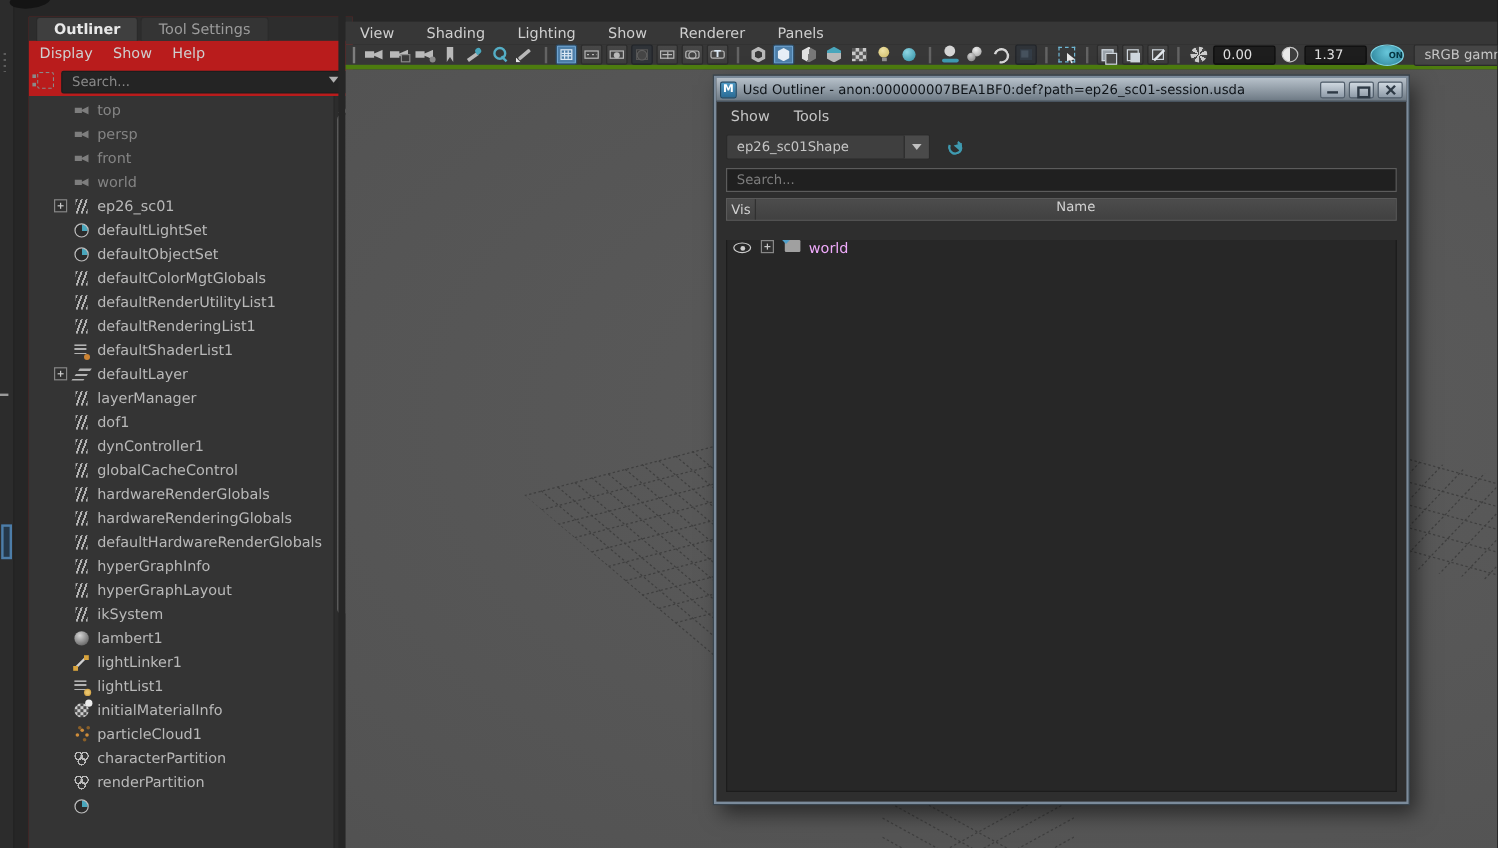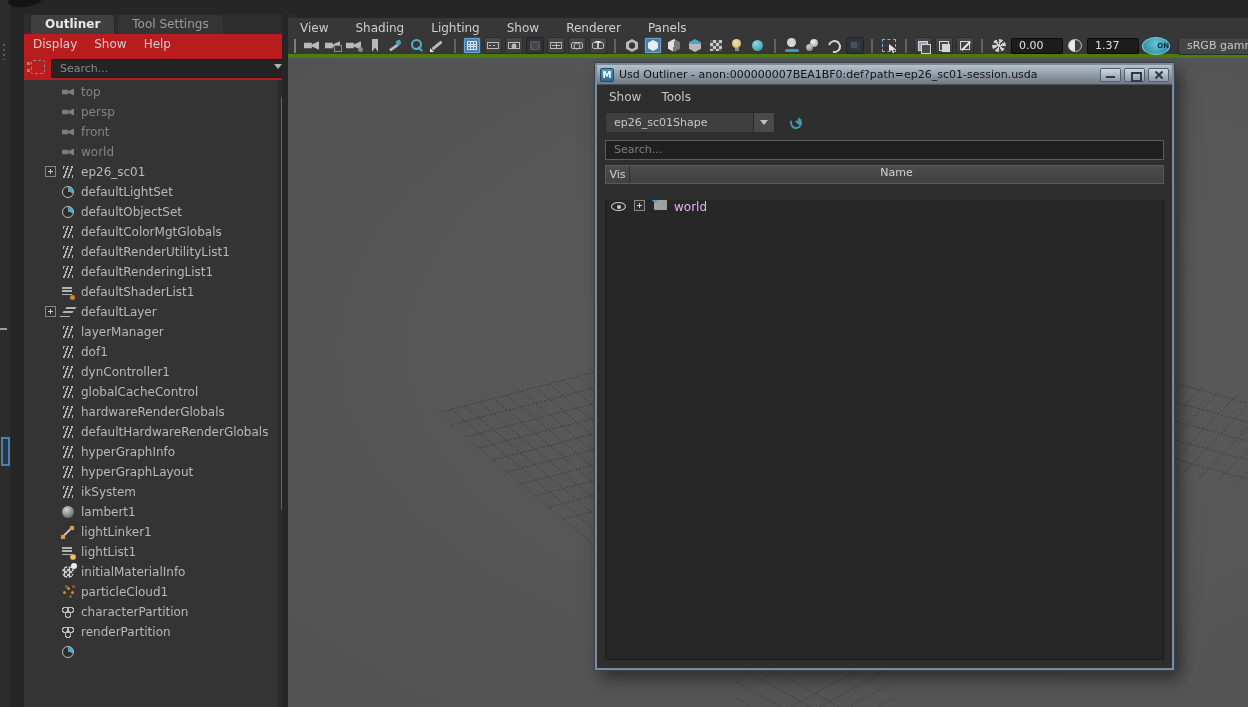--- a/index.html
+++ b/index.html
@@ -274,20 +274,24 @@
         <div class="orow">
           <span class="oic oi-pages"></span>
           <span class="olabel">globalCacheControl</span>
         </div>
         <div class="orow">
           <span class="oic oi-pages"></span>
           <span class="olabel">hardwareRenderGlobals</span>
         </div>
         <div class="orow">
           <span class="oic oi-pages"></span>
+          <span class="olabel">hardwareRenderingGlobals</span>
+        </div>
+        <div class="orow">
+          <span class="oic oi-pages"></span>
           <span class="olabel">defaultHardwareRenderGlobals</span>
         </div>
         <div class="orow">
           <span class="oic oi-pages"></span>
           <span class="olabel">hyperGraphInfo</span>
         </div>
         <div class="orow">
           <span class="oic oi-pages"></span>
           <span class="olabel">hyperGraphLayout</span>
         </div>

